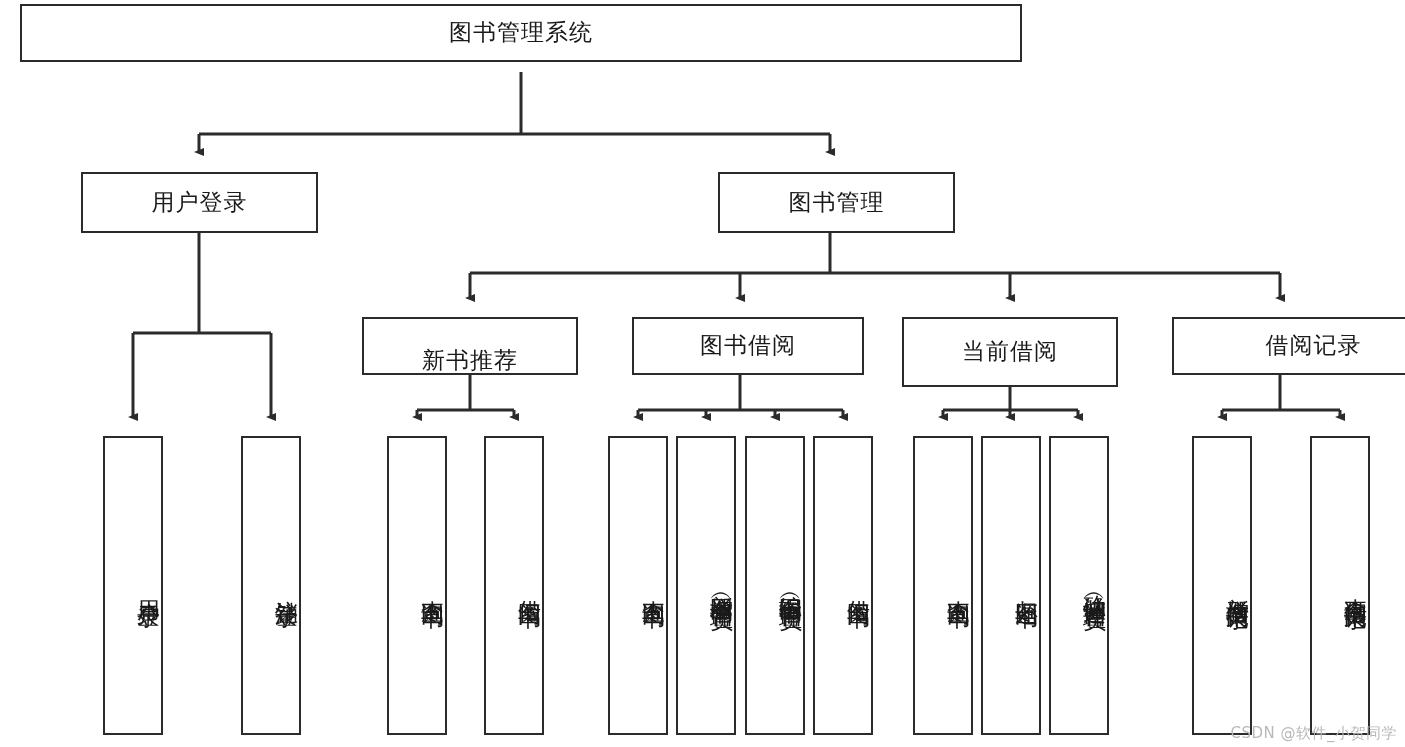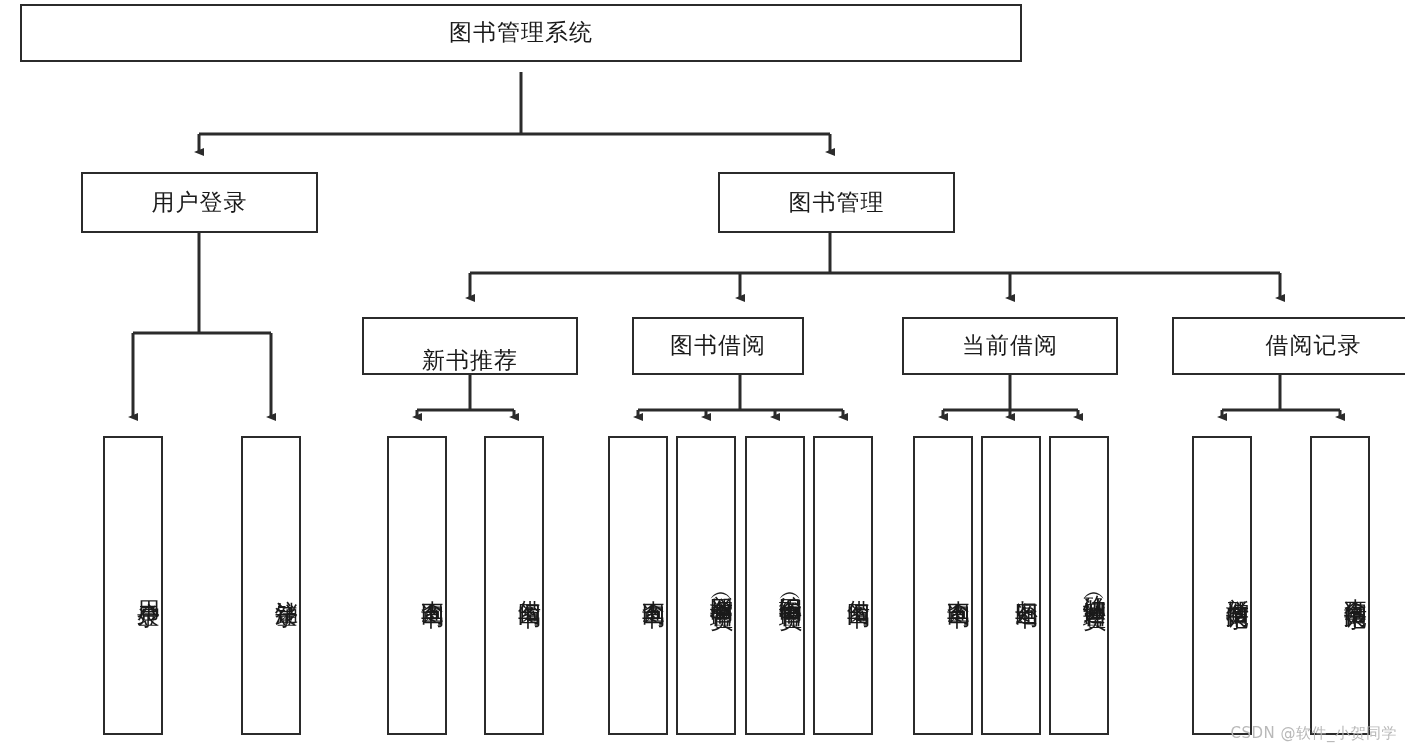--- a/index.html
+++ b/index.html
@@ -129,24 +129,24 @@
   <div class="node horiz" style="left:81px; top:172px; width:237px; height:61px;">
     <span>用户登录</span>
   </div>
   <div class="node horiz" style="left:711px; top:172px; width:237px; height:61px;margin-left:7px;">
     <span>图书管理</span>
   </div>
 
   <div class="node horiz" style="left:362px; top:317px; width:216px; height:58px;align-items:flex-end;">
     <span>新书推荐</span>
   </div>
-  <div class="node horiz" style="left:632px; top:317px; width:172px; height:58px;">
+  <div class="node horiz" style="left:632px; top:317px; width:232px; height:58px;">
     <span>图书借阅</span>
   </div>
-  <div class="node horiz" style="left:902px; top:317px; width:216px; height:58px;">
+  <div class="node horiz" style="left:902px; top:317px; width:216px; height:70px;">
     <span>当前借阅</span>
   </div>
   <div class="node horiz" style="left:1172px; top:317px; width:252px; height:58px;padding-left:31px;">
     <span>借阅记录</span>
   </div>
 
   <div class="node vert" style="left:103px; top:436px; width:60px; height:299px;">
     <span class="vtext">用户登录</span>
   </div>
   <div class="node vert" style="left:241px; top:436px; width:60px; height:299px;">

